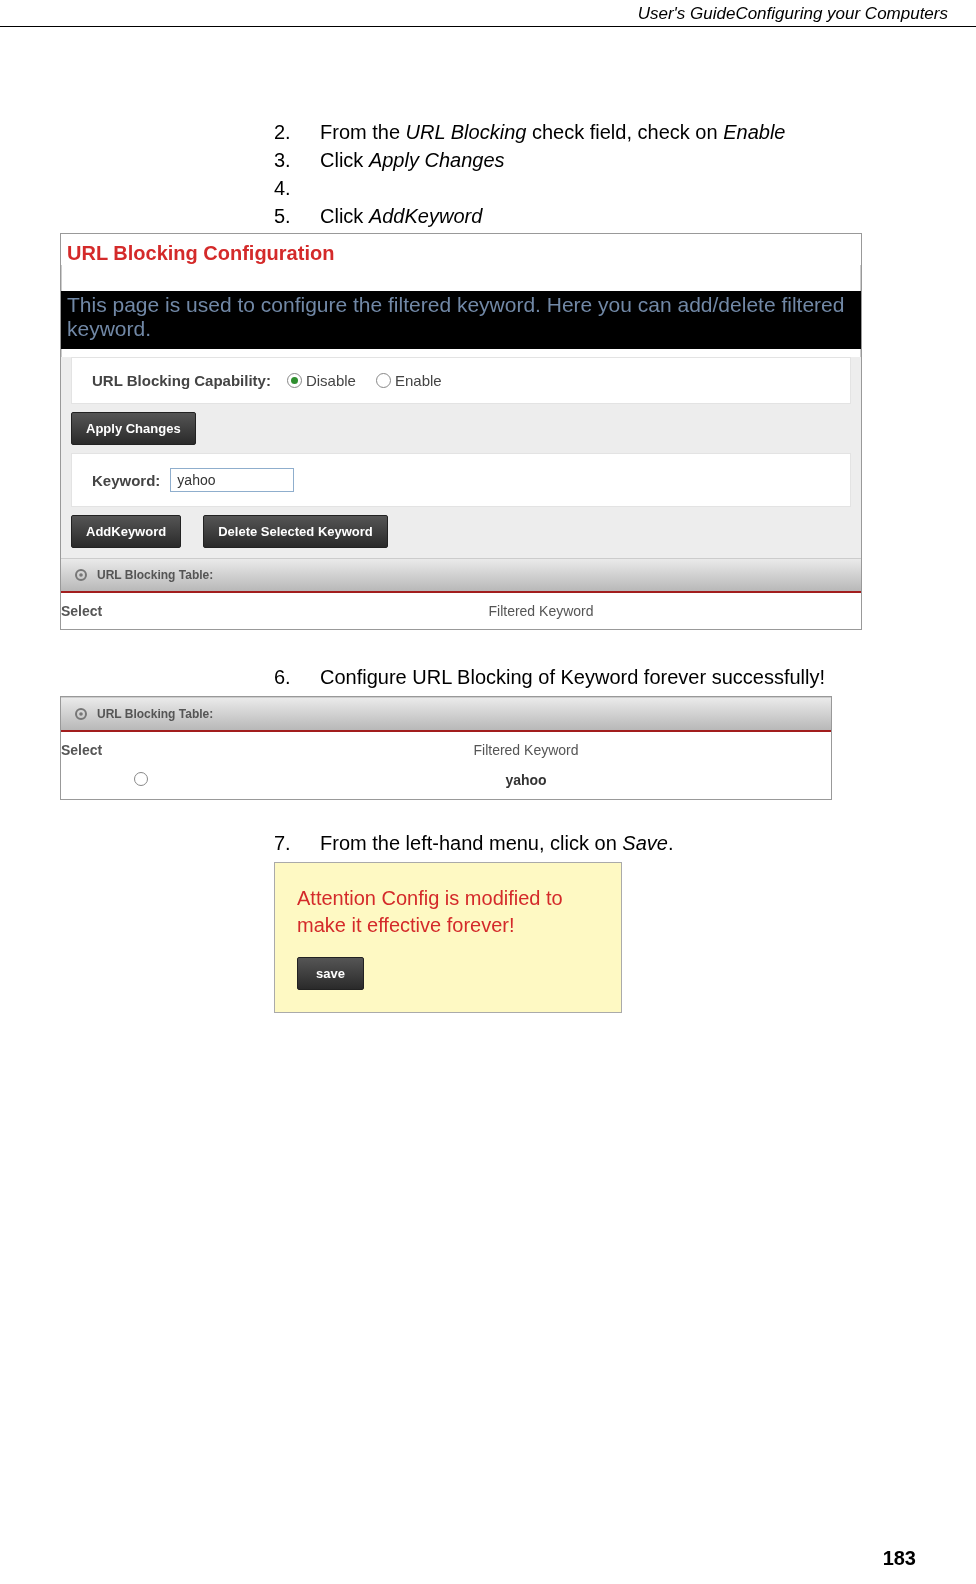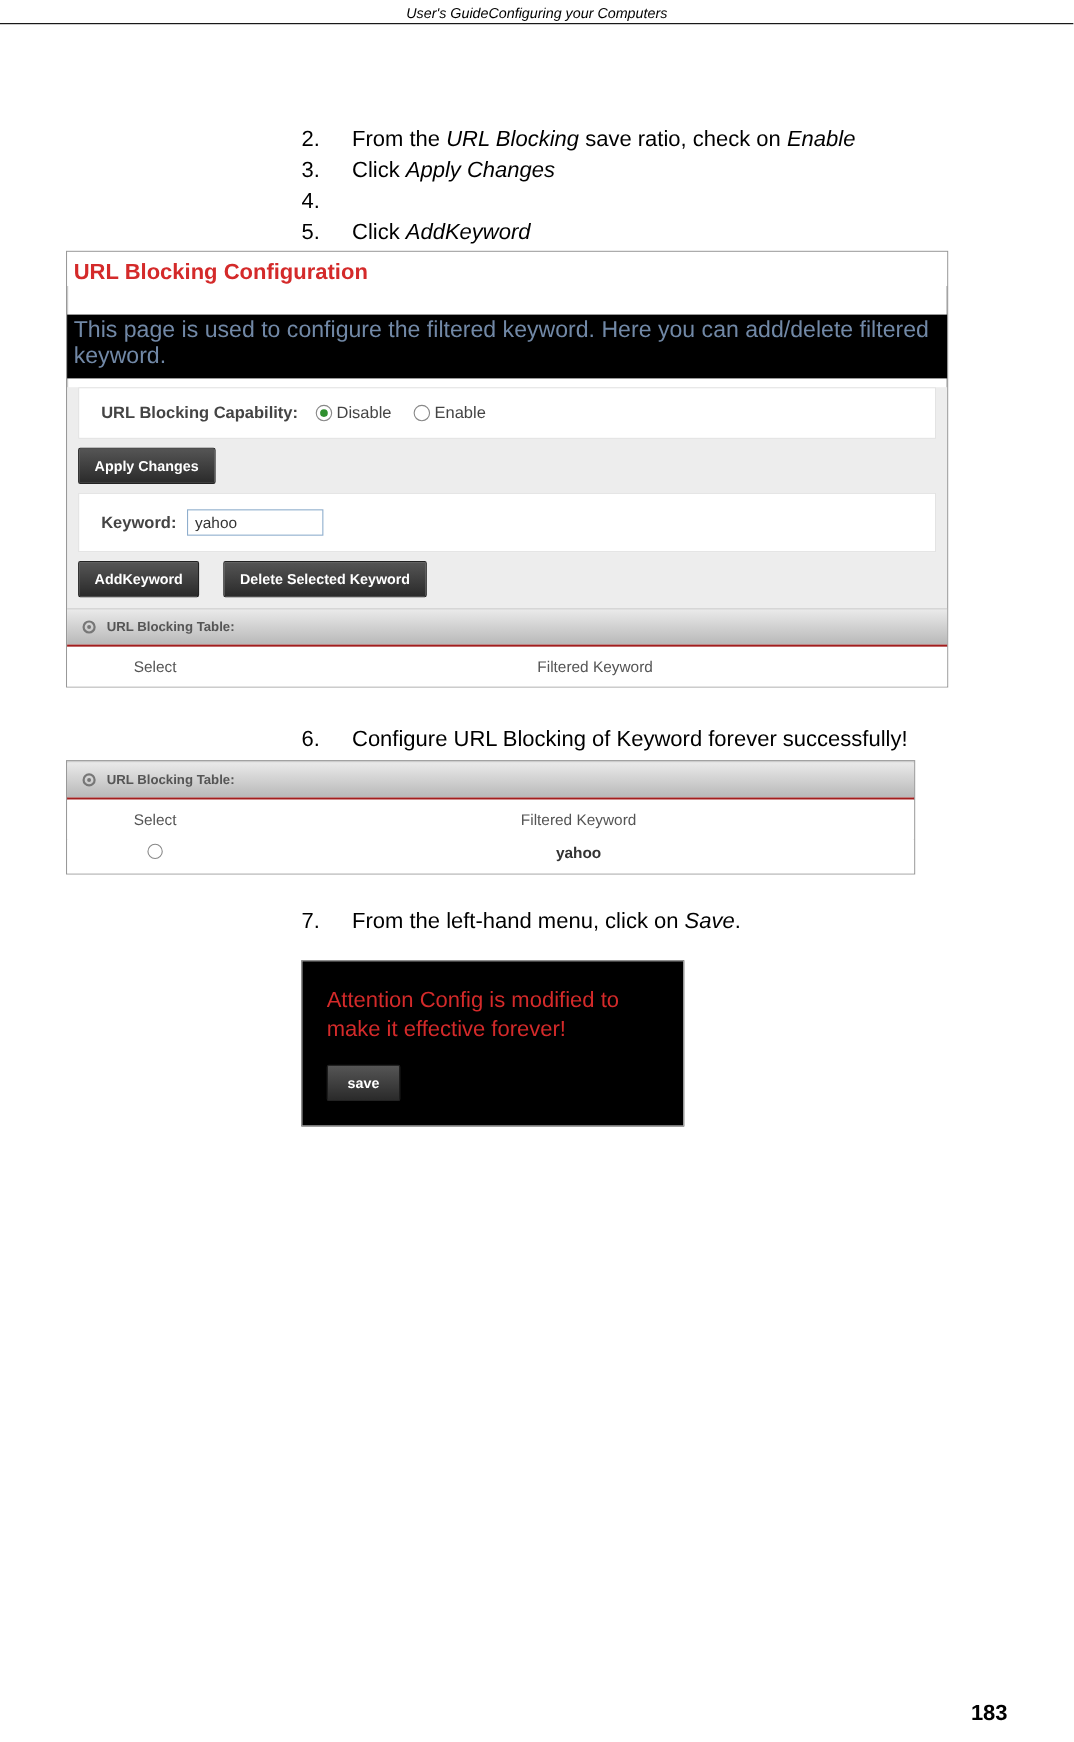--- a/index.html
+++ b/index.html
@@ -9,24 +9,24 @@
     margin: 0;
     padding: 0;
     font-family: Arial, Helvetica, sans-serif;
     font-size: 20px;
     color: #000;
     position: relative;
     background: #fff;
   }
   .header {
     display: flex;
-    justify-content: center;
+    justify-content: flex-end;
     padding: 4px 28px 2px 28px;
     font-style: italic;
-    font-size: 13px;
+    font-size: 17px;
     border-bottom: 1px solid #000;
   }
   .content {
     padding: 90px 60px 0 60px;
   }
   ol.steps {
     list-style: none;
     padding: 0;
     margin: 0;
   }
@@ -112,41 +112,41 @@
   }
   .geary {
     width:16px;height:16px; display:inline-block;
   }
   .tblhdr {
     background:#fff;
     display:flex;
     font-size:14px; color:#555;
     padding:10px 0;
   }
-  .tblhdr .c1{ width:160px; text-align:center;}
+  .tblhdr .c1{ width:160px; text-align:left;font-weight:bold;}
   .tblhdr .c2{ flex:1; text-align:center;}
   .tblrow {
     background:#fff;
     display:flex;
     font-size:14px; color:#333;
     padding:4px 0 10px 0;
     font-weight:bold;
   }
   .tblrow .c1{ width:160px; text-align:center;}
   .tblrow .c2{ flex:1; text-align:center;}
   .emptyradio{
     width:12px;height:12px;border:1px solid #888;border-radius:50%;display:inline-block;background:#fff;
   }
 
   
   .shot3 {
     border:1px solid #aaa;
     width: 310px;
-    margin: 22px 0 0 214px;
-    background:#000000;
+    margin: 6px 0 0 214px;
+    background:#fef9c3;
     padding: 22px 14px 22px 22px;
   }
   .attn {
     color:#d42a2a;
     font-size:20px;
     line-height:1.35;
     margin-bottom:18px;
   }
   .pagenum {
     position:absolute;
@@ -162,21 +162,21 @@
   <span>User's Guide</span>
   <span>Configuring your Computers</span>
 </div>
 
 <div class="content">
 
   <ol class="steps">
     <li>
       <span class="num">2.</span>
       <span>
-        <span>From the </span><span class="italic">URL Blocking</span><span> save ratio, check on </span><span class="italic">Enable</span>
+        <span>From the </span><span class="italic">URL Blocking</span><span> check field, check on </span><span class="italic">Enable</span>
       </span>
     </li>
     <li>
       <span class="num">3.</span>
       <span>
         <span>Click </span><span class="italic">Apply Changes</span>
       </span>
     </li>
     <li>
       <span class="num">4.</span>

